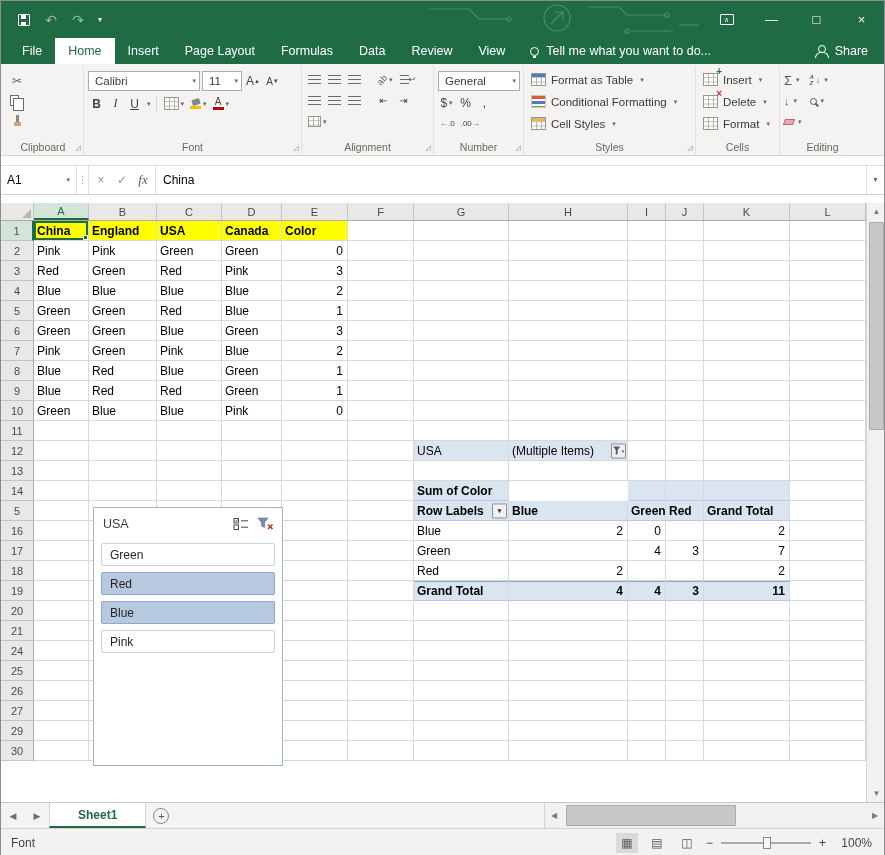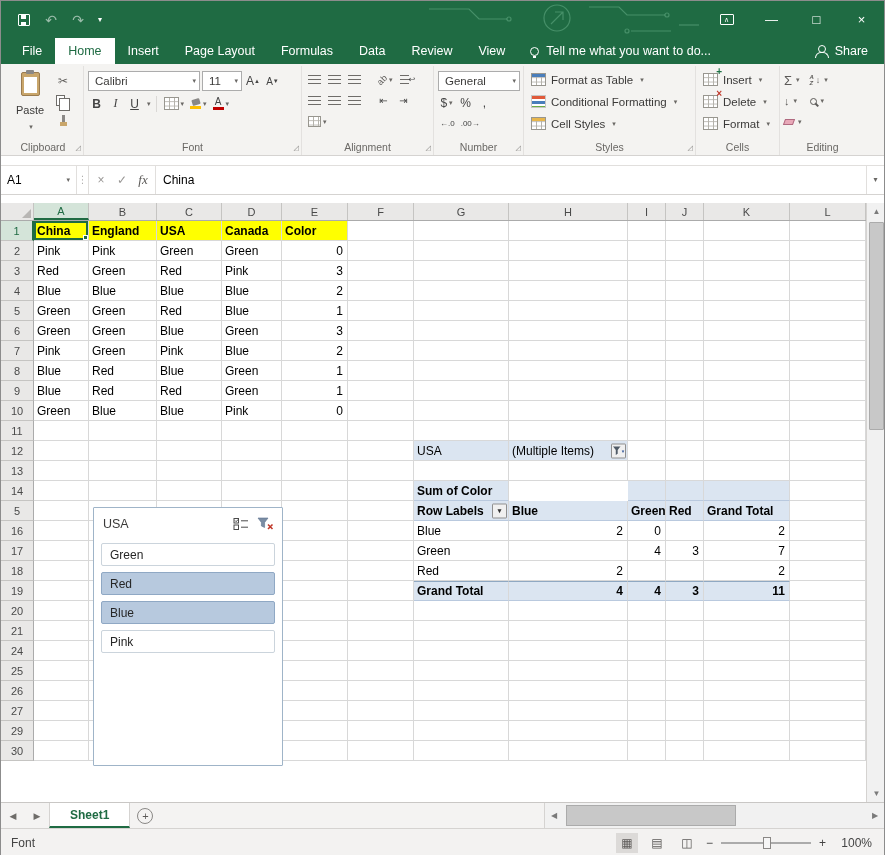--- a/index.html
+++ b/index.html
@@ -133,21 +133,21 @@
 
 
 .vscroll{flex:0 0 20px;background:#F1F1F1;border-left:1px solid #D5D3D1;display:flex;flex-direction:column}
 .vs-btn{height:17px;display:flex;align-items:center;justify-content:center;font-size:8px;color:#7A7A7A}
 .vs-track{flex:1;position:relative}
 .vs-thumb{position:absolute;top:2px;left:2px;right:2px;height:208px;background:#C8C8C8;border:1px solid #ABABAB;border-radius:1px}
 
 
 .sheetbar{flex:0 0 26px;background:#F4F3F2;border-top:1px solid #C9C7C5;display:flex;align-items:stretch}
 .snav{width:24px;display:flex;align-items:center;justify-content:center;font-size:9px;color:#6E6C69}
-.sheettab{padding:0 20px;background:#fff;border-left:1px solid #D5D3D1;border-right:1px sol#D5D3D1;border-right:1px solid #D5D3D1;display:flex;align-items:center;font-size:12px;font-weight:700;color:var(--accent,#1F6B43);border-bottom:2px solid var(--accent,#1F6B43)}
+.sheettab{padding:0 28px;background:#fff;border-left:1px solid #D5D3D1;border-right:1px sol#D5D3D1;border-right:1px solid #D5D3D1;display:flex;align-items:center;font-size:12px;font-weight:700;color:var(--accent,#1F6B43);border-bottom:2px solid var(--accent,#1F6B43)}
 .addsheet{width:30px;display:flex;align-items:center;justify-content:center}
 .plusc{width:16px;height:16px;border:1px solid #8A8886;border-radius:50%;display:flex;align-items:center;justify-content:center;font-size:11px;color:#5C5A58}
 .hscroll{width:340px;display:flex;align-items:stretch;background:#F1F1F1;border-left:1px solid #D5D3D1;margin-left:auto}
 .hs-btn{width:18px;display:flex;align-items:center;justify-content:center;font-size:8px;color:#7A7A7A}
 .hs-track{flex:1;position:relative}
 .hs-thumb{position:absolute;left:3px;top:2px;bottom:2px;width:170px;background:#C8C8C8;border:1px solid #ABABAB}
 
 
 .statusbar{flex:0 0 28px;background:#F3F2F1;border-top:1px solid #D5D3D1;display:flex;align-items:center;font-size:12px;color:#444;padding-left:10px}
 .sb-right{margin-left:auto;display:flex;align-items:center;gap:8px;padding-right:12px}
@@ -211,25 +211,20 @@
     <div class="share">
       <span class="person"></span>
       <span>Share</span>
     </div>
   </div>
 
   <div class="ribbon">
 
     <div class="rgroup" style="width:80px">
       <div class="rg-body">
-        <div class="bigbtn">
-          <span class="clipb"></span>
-          <span>Paste</span>
-          <span class="arr">▾</span>
-        </div>
         <div class="vcol">
           <span class="ic">✂</span>
           <span class="ic">
               <span class="copyic"></span>
               <span class="arr">▾</span>
             </span>
           <span class="ic">
               <span class="brushic"></span>
             </span>
         </div>

